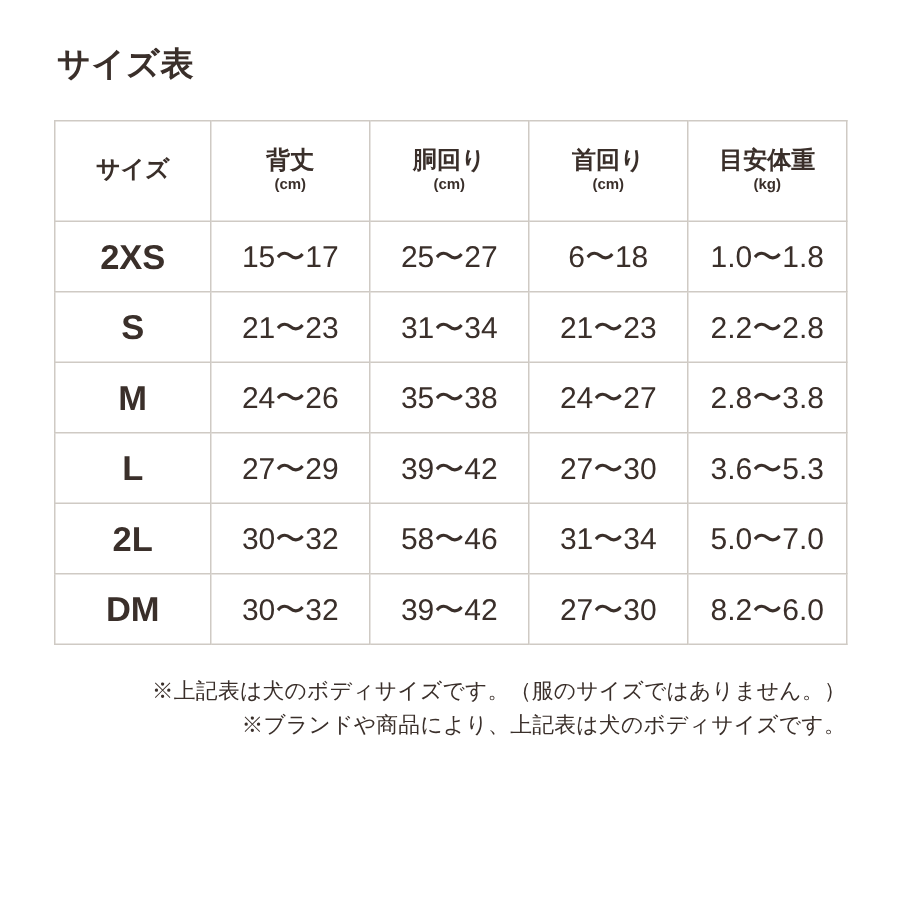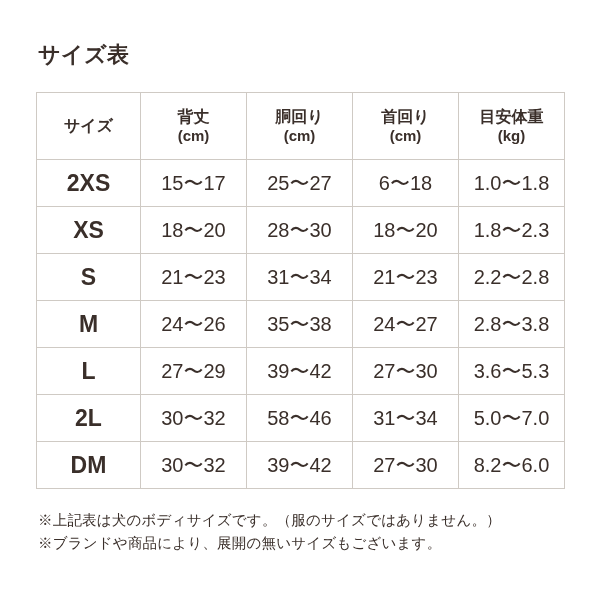--- a/index.html
+++ b/index.html
@@ -11,21 +11,21 @@
     height: 600px;
     background: #ffffff;
     font-family: "Liberation Sans", sans-serif;
     color: #2b2b2b;
     overflow: hidden;
   }
   .page {
     width: 600px;
     height: 600px;
     box-sizing: border-box;
-    padding: 40px 36px 0 36px;
+    padding: 28px 36px 0 36px;
     position: relative;
   }
   .title {
     font-size: 22px;
     font-weight: bold;
     letter-spacing: 0.5px;
     color: #3a2f2a;
     margin: 0 0 22px 2px;
   }
   table.size-table {
@@ -42,21 +42,21 @@
   }
   table.size-table thead th {
     height: 58px;
     font-size: 16px;
     font-weight: bold;
     line-height: 1.25;
     padding: 4px 2px;
   }
   table.size-table thead th .unit {
     display: block;
-    font-size: 15px;
+    font-size: 10px;
     font-weight: bold;
   }
   table.size-table tbody td {
     height: 42px;
     font-size: 20px;
     padding: 2px;
   }
   table.size-table tbody td.size-label {
     font-weight: bold;
     font-size: 23px;
@@ -68,20 +68,21 @@
   col.c5 { width: 106px; }
   .notes {
     margin-top: 20px;
     margin-left: 2px;
   }
   .notes div {
     font-size: 14.5px;
     line-height: 1.62;
     color: #3a2f2a;
     letter-spacing: 0.2px;
+    text-align: right;
   }
 </style>
 </head>
 <body>
 
 <div class="page">
 
   <h1 class="title">サイズ表</h1>
 
   <table class="size-table">
@@ -117,27 +118,20 @@
     </thead>
     <tbody>
       <tr>
         <td class="size-label">2XS</td>
         <td>15〜17</td>
         <td>25〜27</td>
         <td>6〜18</td>
         <td>1.0〜1.8</td>
       </tr>
       <tr>
-        <td class="size-label">XS</td>
-        <td>18〜20</td>
-        <td>28〜30</td>
-        <td>18〜20</td>
-        <td>1.8〜2.3</td>
-      </tr>
-      <tr>
         <td class="size-label">S</td>
         <td>21〜23</td>
         <td>31〜34</td>
         <td>21〜23</td>
         <td>2.2〜2.8</td>
       </tr>
       <tr>
         <td class="size-label">M</td>
         <td>24〜26</td>
         <td>35〜38</td>
@@ -163,16 +157,16 @@
         <td>30〜32</td>
         <td>39〜42</td>
         <td>27〜30</td>
         <td>8.2〜6.0</td>
       </tr>
     </tbody>
   </table>
 
   <div class="notes">
     <div>※上記表は犬のボディサイズです。（服のサイズではありません。）</div>
-    <div>※ブランドや商品により、展開の無いサイズもございます。</div>
+    <div>※ブランドや商品により、上記表は犬のボディサイズです。</div>
   </div>
 
 </div>
 
 </body></html>

